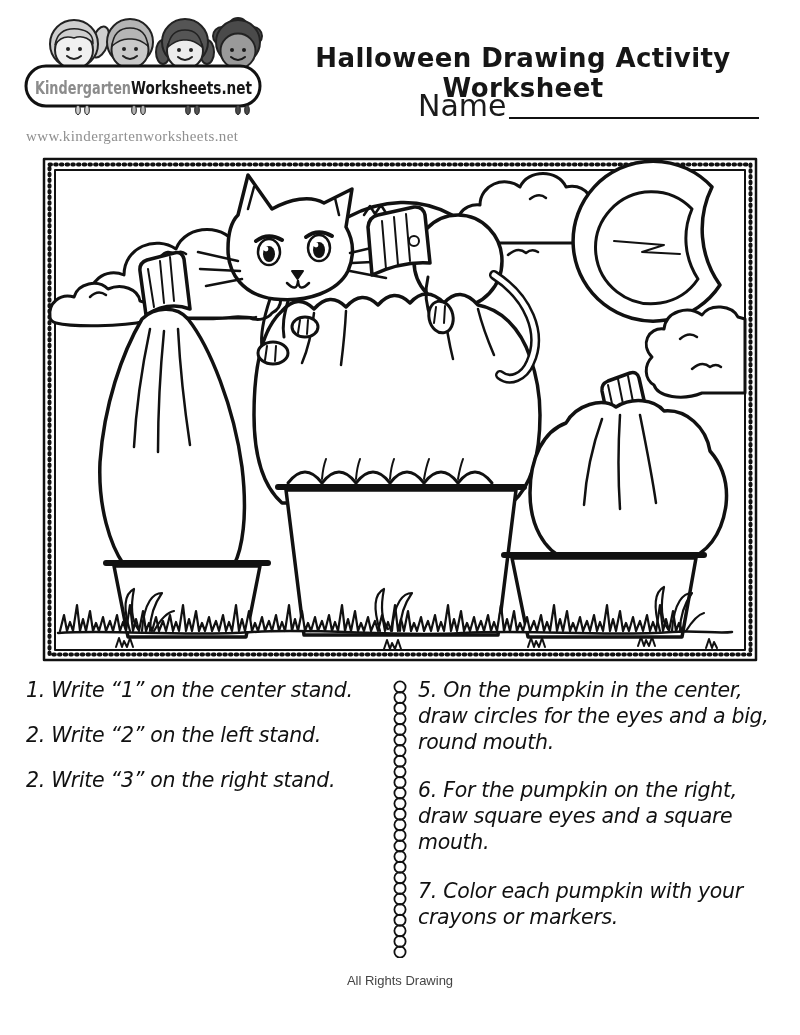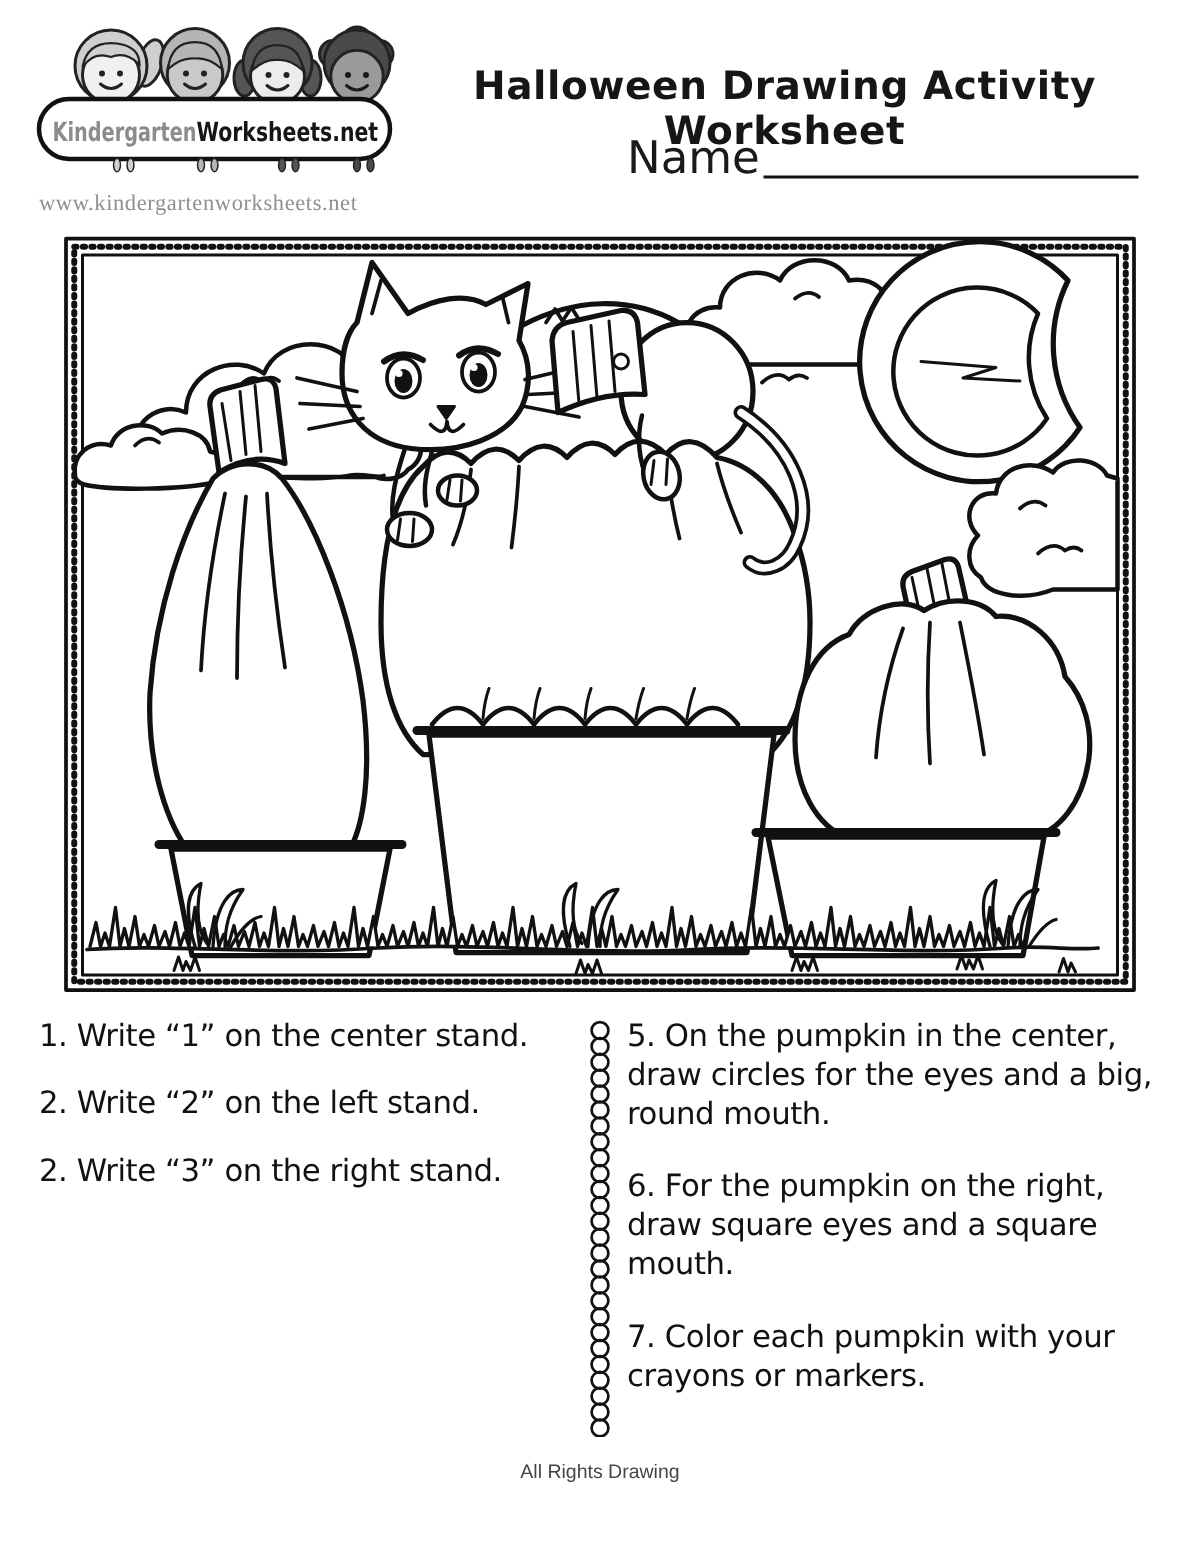--- a/index.html
+++ b/index.html
@@ -15,21 +15,21 @@
   .name-row{left:418px;top:88px;display:flex;align-items:flex-end;}
   .name-label{font-size:30px;}
   .name-line{display:inline-block;width:250px;border-bottom:2.5px solid #111;margin:0 0 4px 2px;height:24px;}
   
   .art{left:42px;top:157px;width:716px;height:505px;}
   
   .instructions{left:26px;top:678px;width:764px;display:flex;align-items:stretch;}
   .col{display:flex;flex-direction:column;}
   .col.left{width:358px;}
   .col.right{flex:1;padding-left:6px;}
-  .step{margin:0 0 19px 0;font-size:20.5px;line-height:1.26;letter-spacing:-0.3px;color:#111;}
+  .step{margin:0 0 19px 0;font-size:20.5px;line-height:1.26;letter-spacing:-0.3px;color:#111;font-style:italic;}
   .col.right .step{margin-bottom:23px;}
   .divider{width:20px;margin:2px 2px 0 6px;flex:0 0 auto;}
   
   .footer{left:0;top:972px;width:800px;text-align:center;font-size:13px;line-height:1.45;
           color:#454545;font-family:"Liberation Sans",sans-serif;}
   svg{display:block;}
 </style>
 </head>
 <body>
 

